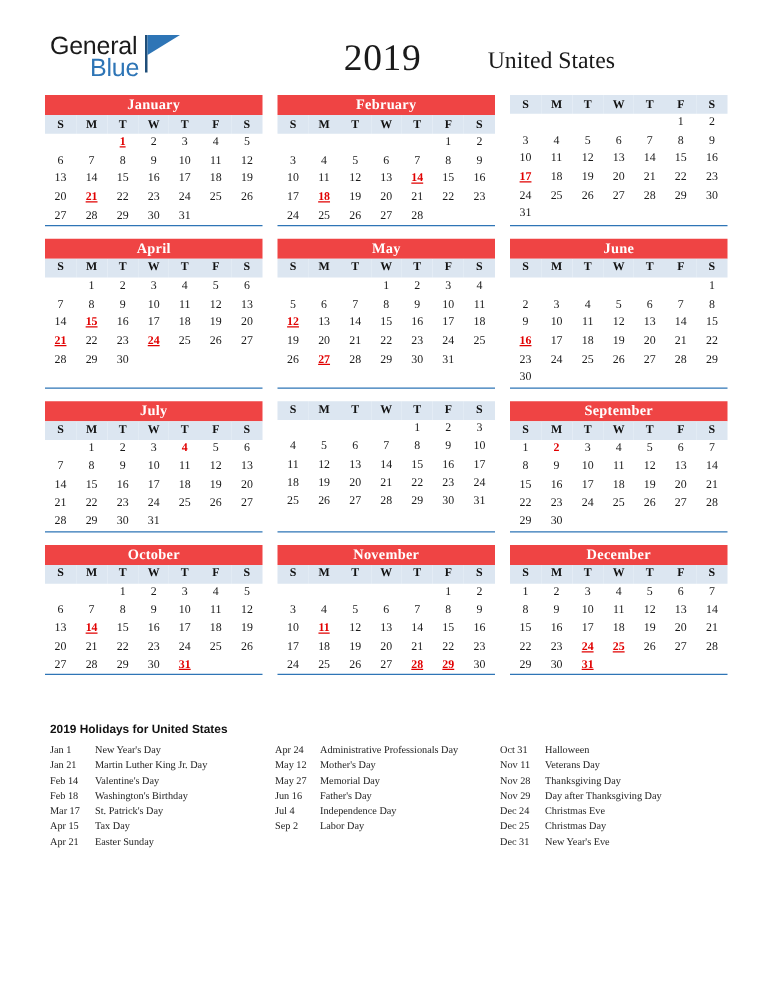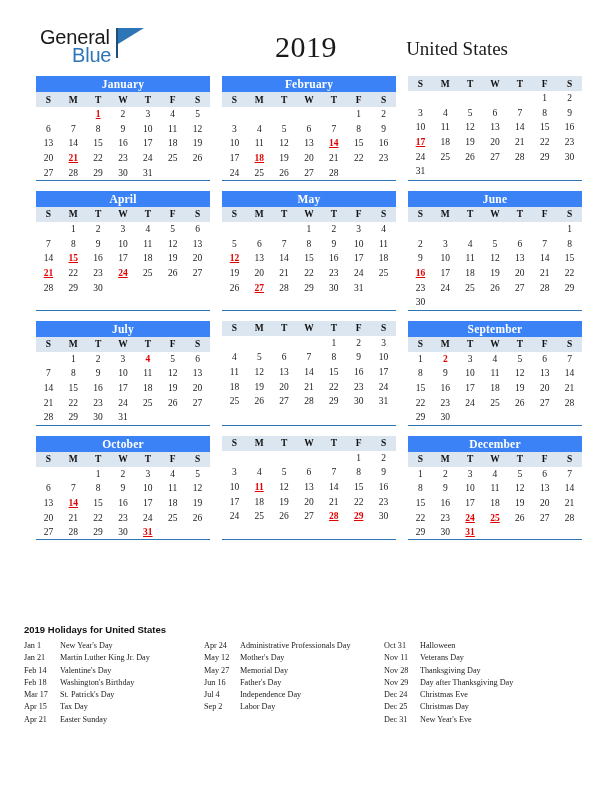--- a/index.html
+++ b/index.html
@@ -68,21 +68,21 @@
     top: 30px;
     width: 612px;
     text-align: center;
     font-size: 30px;
     font-family: "Liberation Serif", serif;
     color: #1a1a1a;
     letter-spacing: 0.5px;
   }
   .country-title {
     position: absolute;
-    right: 40px;
+    right: 56px;
     top: 38px;
     font-size: 19px;
     font-family: "Liberation Serif", serif;
     color: #1a1a1a;
   }
 
   
   .months-grid {
     position: absolute;
     left: 36px;
@@ -94,21 +94,21 @@
     grid-row-gap: 10px;
   }
   .month {
     width: 174px;
     border-bottom: 1.5px solid #2e75b6;
     box-sizing: border-box;
   }
   .month-name {
     height: 16px;
     line-height: 16px;
-    background: #3b82f6;
+    background: #ef4444;
     color: #ffffff;
     font-family: "Liberation Serif", serif;
     font-weight: bold;
     font-size: 11.5px;
     text-align: center;
     letter-spacing: 0.2px;
   }
   table.month-table {
     width: 174px;
     border-collapse: collapse;
@@ -140,24 +140,23 @@
   }
   table.month-table td.holiday-plain {
     color: #e10000;
     font-weight: bold;
   }
   table.month-table td.empty { color: transparent; }
 
   
   .holidays {
     position: absolute;
-    left: 24px;
+    left: 40px;
     top: 578px;
     width: 540px;
-    margin-top: 46px;
   }
   .holidays-title {
     font-family: "Liberation Sans", sans-serif;
     font-weight: bold;
     font-size: 9.5px;
     color: #111111;
     margin-bottom: 5px;
   }
   .holiday-cols {
     display: grid;
@@ -833,20 +832,21 @@
             <td>29</td>
             <td>30</td>
             <td class="holiday">31</td>
             <td class="empty">&nbsp;</td>
             <td class="empty">&nbsp;</td>
           </tr>
         </tbody>
       </table>
     </div>
     <div class="month">
+      <div class="month-name">November</div>
       <table class="month-table">
         <thead>
           <tr>
             <th>S</th>
             <th>M</th>
             <th>T</th>
             <th>W</th>
             <th>T</th>
             <th>F</th>
             <th>S</th>

